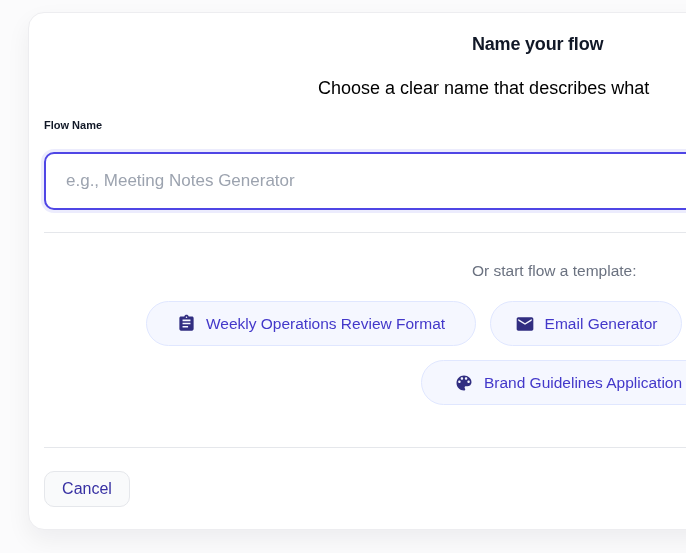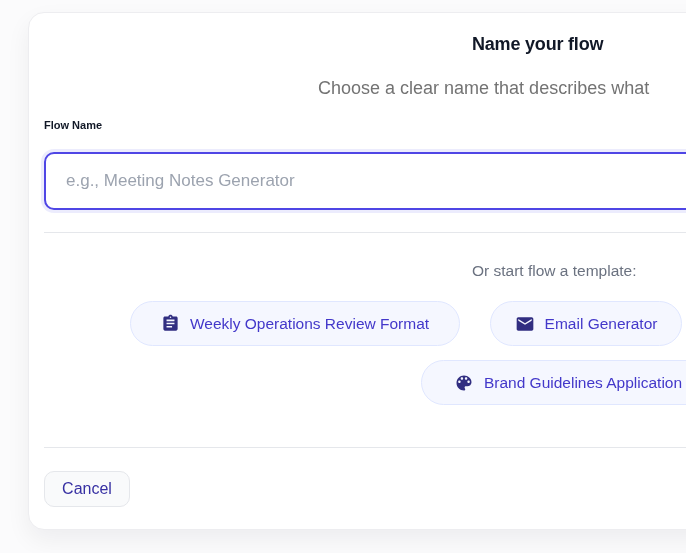--- a/index.html
+++ b/index.html
@@ -34,21 +34,21 @@
     font-weight: 700;
     letter-spacing: -0.2px;
     color: #111827;
     white-space: nowrap;
   }
   .modal-subtitle {
     position: absolute;
     left: 289px;
     top: 65px;
     font-size: 18px;
-    color: #737373;
+    color: #000000;
     white-space: nowrap;
   }
   .field-label {
     position: absolute;
     left: 15px;
     top: 106px;
     font-size: 11px;
     font-weight: 700;
     color: #111827;
   }
@@ -96,21 +96,21 @@
     background: #f5f7ff;
     border: 1px solid #e0e7ff;
     border-radius: 9999px;
     cursor: pointer;
     font-family: "Liberation Sans", "DejaVu Sans", sans-serif;
     font-size: 15.5px;
     color: #4338ca;
     white-space: nowrap;
   }
   .template-btn svg { flex: 0 0 auto; fill: #312e81; }
-  .tpl-1 { left: 101px; top: 288px; width: 330px; }
+  .tpl-1 { left: 117px; top: 288px; width: 330px; }
   .tpl-2 { left: 461px; top: 288px; width: 192px; }
   .tpl-3 { left: 392px; top: 347px; width: 294px; }
   .cancel-btn {
     position: absolute;
     left: 15px;
     top: 458px;
     width: 86px;
     height: 36px;
     background: #f9fafb;
     border: 1px solid #e5e7eb;

